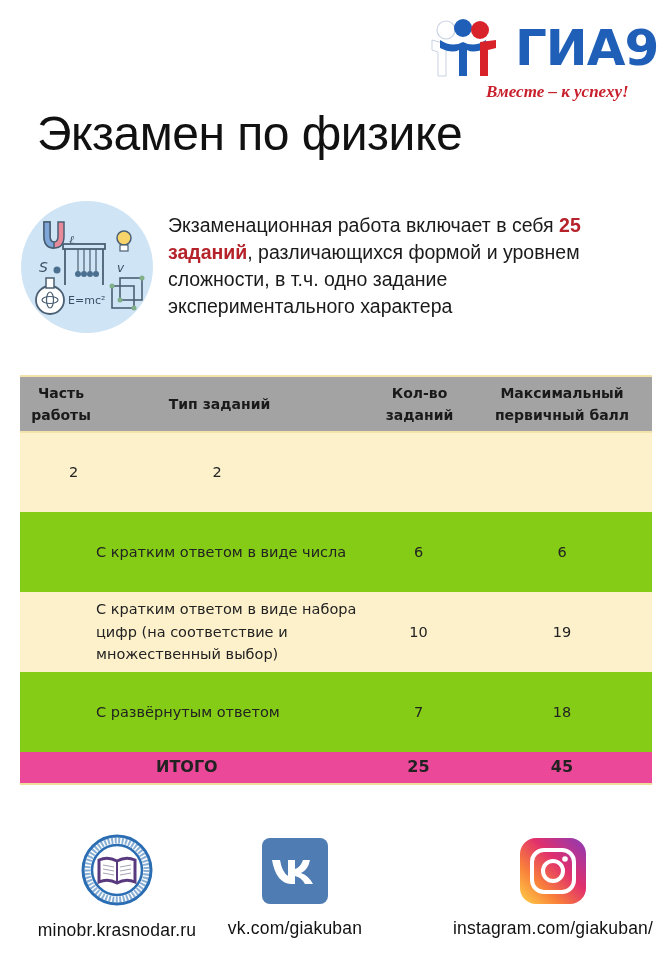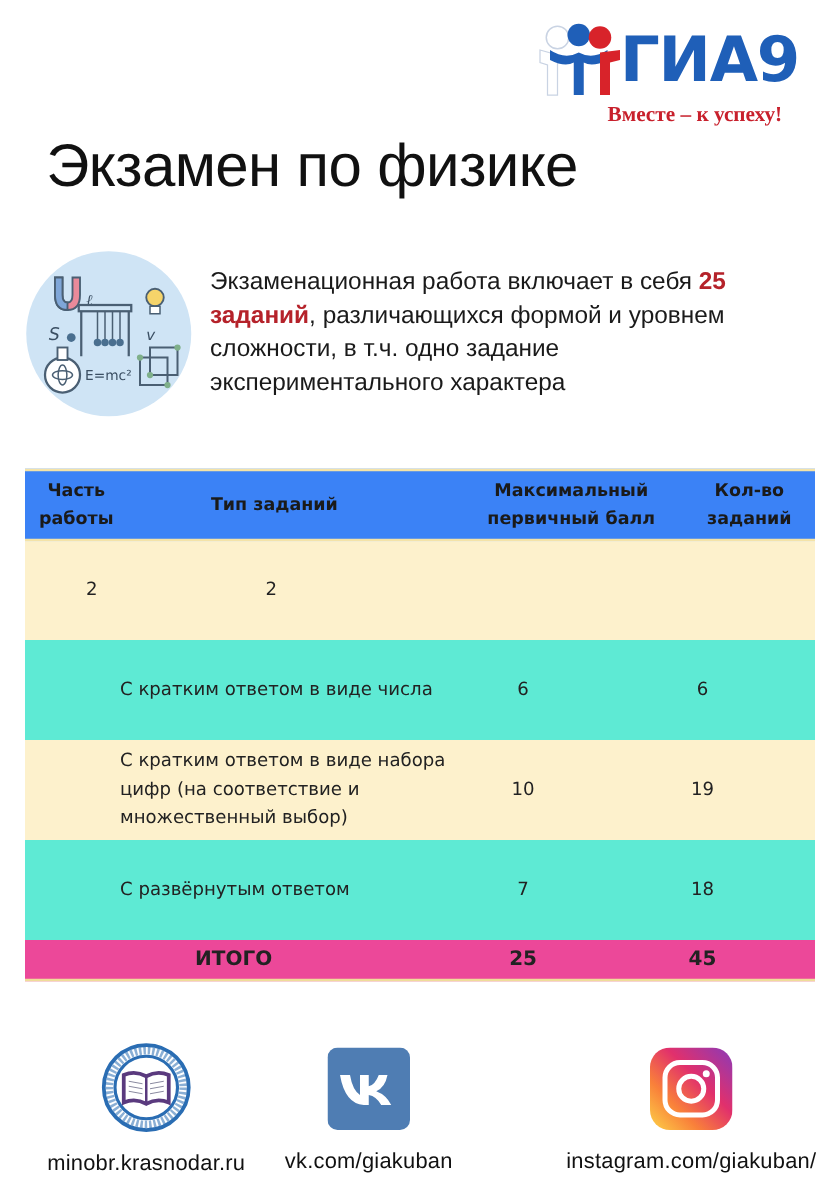--- a/index.html
+++ b/index.html
@@ -2,37 +2,37 @@
 <html><head>
   <meta charset="utf-8">
   <style>
     * { box-sizing: border-box; margin: 0; padding: 0; }
     html, body { width: 665px; height: 960px; background: #ffffff; overflow: hidden; }
     body { position: relative; font-family: "Liberation Sans", sans-serif; color: #111; }
 
     
     .logo { position: absolute; left: 428px; top: 12px; width: 232px; height: 90px; }
     .logo-mark { position: absolute; left: 2px; top: 6px; width: 70px; height: 60px; }
-    .logo-text { position: absolute; left: 68px; top: 6px; font-family: "DejaVu Sans", sans-serif; font-weight: bold; font-size: 50px; color: #1f5fb8; letter-spacing: -1px; line-height: 60px; }
-    .logo-slogan { position: absolute; left: 58px; top: 70px; font-family: "Liberation Serif", serif; font-weight: bold; font-size: 17px; color: #c8202c; white-space: nowrap; }
+    .logo-text { position: absolute; left: 87px; top: 6px; font-family: "DejaVu Sans", sans-serif; font-weight: bold; font-size: 50px; color: #1f5fb8; letter-spacing: -1px; line-height: 60px; }
+    .logo-slogan { position: absolute; left: 58px; top: 70px; font-family: "Liberation Serif", serif; font-weight: bold; font-size: 17px; color: #c8202c; white-space: nowrap; font-style: italic; }
 
     
     .title { position: absolute; left: 37px; top: 102px; font-family: Liberation Sans, sans-serif; font-size: 48px; font-weight: normal; color: #111; letter-spacing: -0.5px; line-height: 64px; white-space: nowrap; }
 
     
     .illustration { position: absolute; left: 20px; top: 200px; width: 134px; height: 134px; }
     .intro { position: absolute; left: 168px; top: 212px; width: 470px; font-size: 19.5px; line-height: 27px; color: #1a1a1a; }
     .intro .hl { color: #b5222a; font-weight: bold; }
 
     
     .table { position: absolute; left: 20px; top: 375px; width: 632px; }
     .row { position: relative; display: flex; align-items: center; width: 100%; font-family: "DejaVu Sans", sans-serif; }
-    .row.header { height: 58px; background: #3b82f6; border-top: 2px solid #f4e3a8; border-bottom: 2px solid #f4e3a8; }
+    .row.header { height: 58px; background: #a3a3a3; border-top: 2px solid #f4e3a8; border-bottom: 2px solid #f4e3a8; }
     .row.shaded { background: #fdf1cc; }
-    .row.plain { background: #5eead4; justify-content: center; }
+    .row.plain { background: #84cc16; justify-content: center; }
     .row.total { height: 33px; background: #ec4899; border-bottom: 2px solid #efdc9a; }
     .c-part { width: 82px; text-align: center; }
     .c-type { width: 265px; padding-left: 16px; }
     .c-count { width: 105px; text-align: center; }
     .c-max { width: 180px; text-align: center; }
     .th { font-weight: bold; font-size: 14px; line-height: 22px; color: #1a1a1a; }
     .th.type { padding-left: 0; text-align: center; width: 265px; padding-right: 30px; }
     .td { font-size: 14.5px; line-height: 22.5px; color: #222; }
     .td.type { padding-left: 76px; width: 345px; }
     .td.count { width: 107px; }
@@ -104,22 +104,22 @@
   <circle cx="122" cy="78" r="2.5" fill="#7fb08a"></circle>
   <circle cx="100" cy="100" r="2.5" fill="#7fb08a"></circle>
 </svg>
 
 <p class="intro"><span>Экзаменационная работа включает в себя </span><span class="hl">25 заданий</span><span>, различающихся формой и уровнем сложности, в т.ч. одно задание экспериментального характера</span></p>
 
 <div class="table">
   <div class="row header">
     <div class="th c-part">Часть работы</div>
     <div class="th c-type type">Тип заданий</div>
+    <div class="th c-count">Кол-во заданий</div>
     <div class="th c-max">Максимальный первичный балл</div>
-    <div class="th c-count">Кол-во заданий</div>
   </div>
 
   <div class="row shaded" style="height:79px;">
     <div class="td c-count count">2</div>
     <div class="td c-max">2</div>
   </div>
 
   <div class="row plain" style="height:80px;">
     <div class="td type">С кратким ответом в виде числа</div>
     <div class="td c-count count">6</div>

